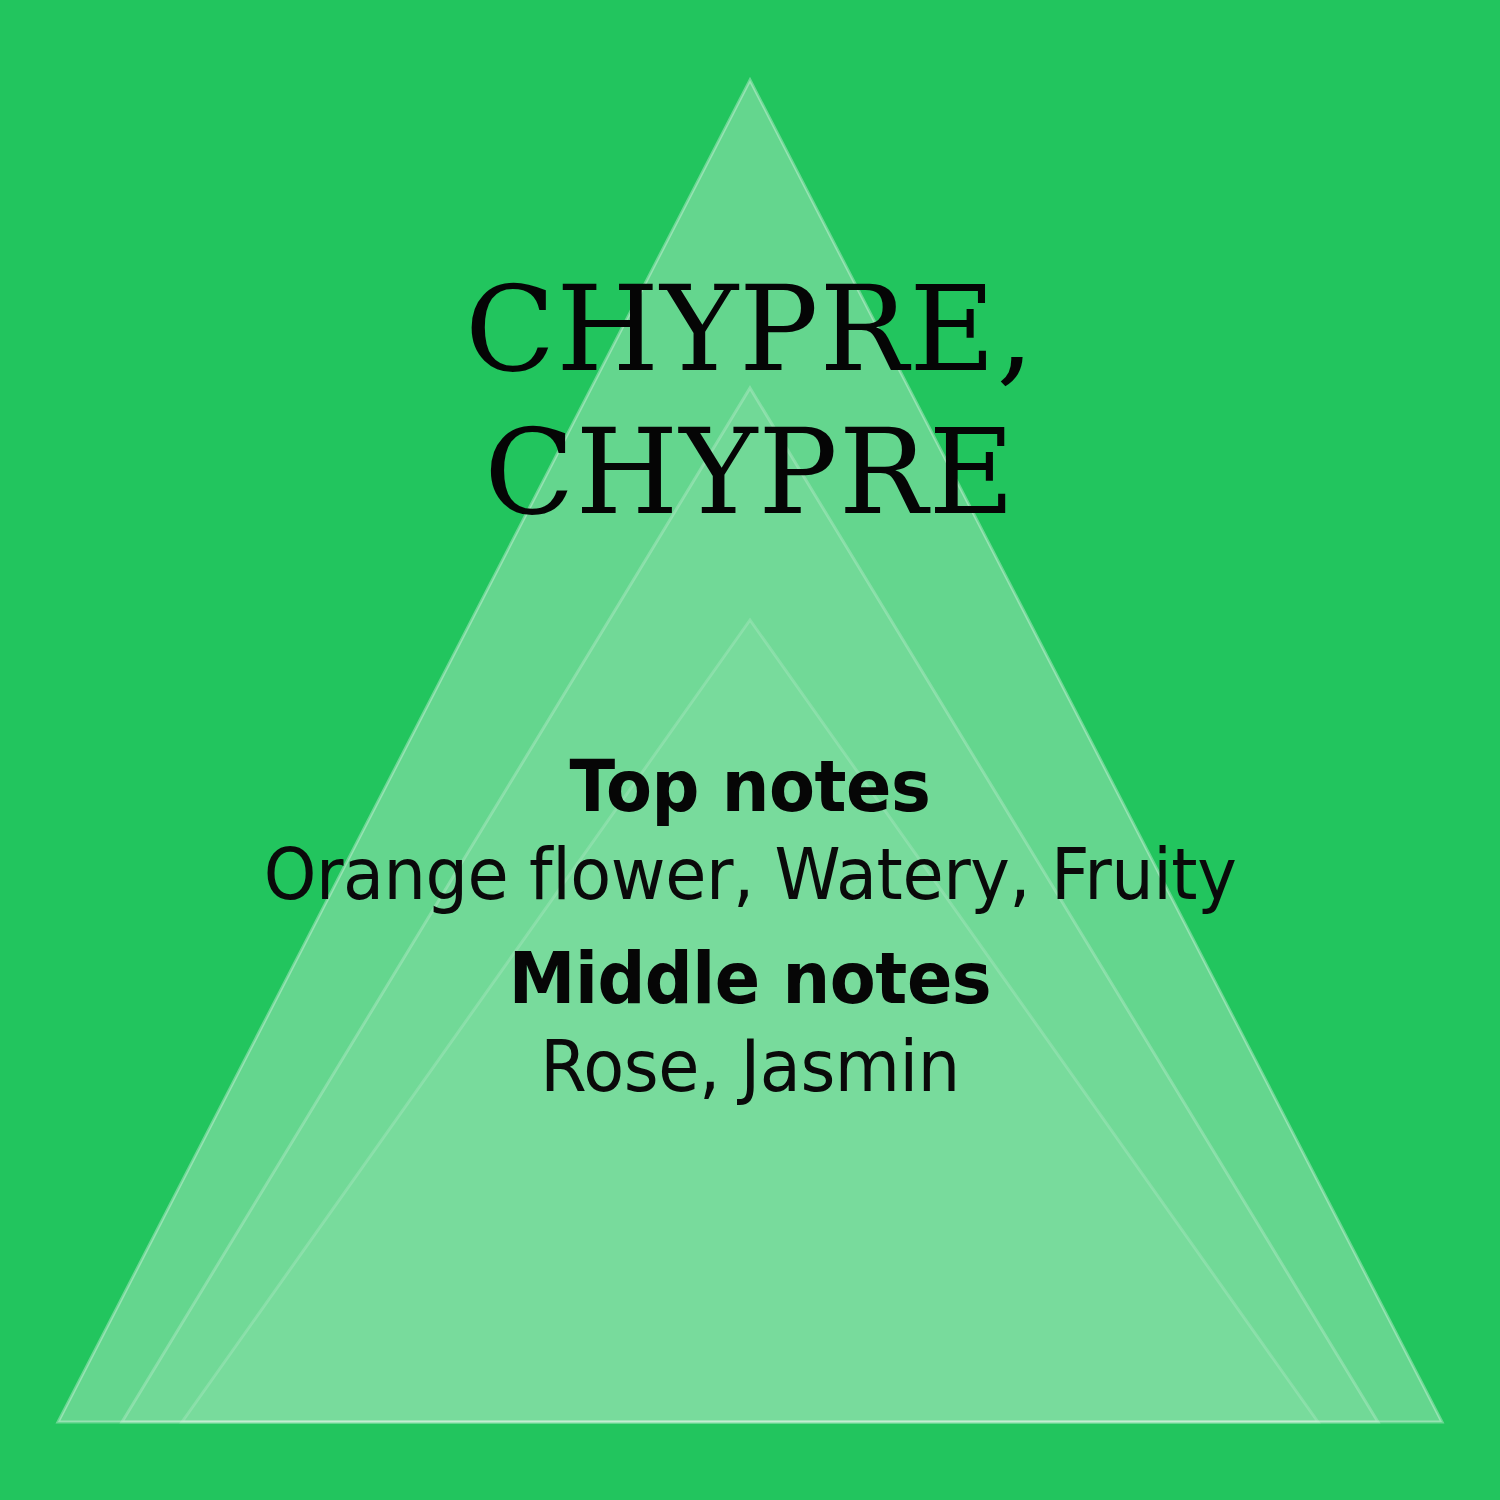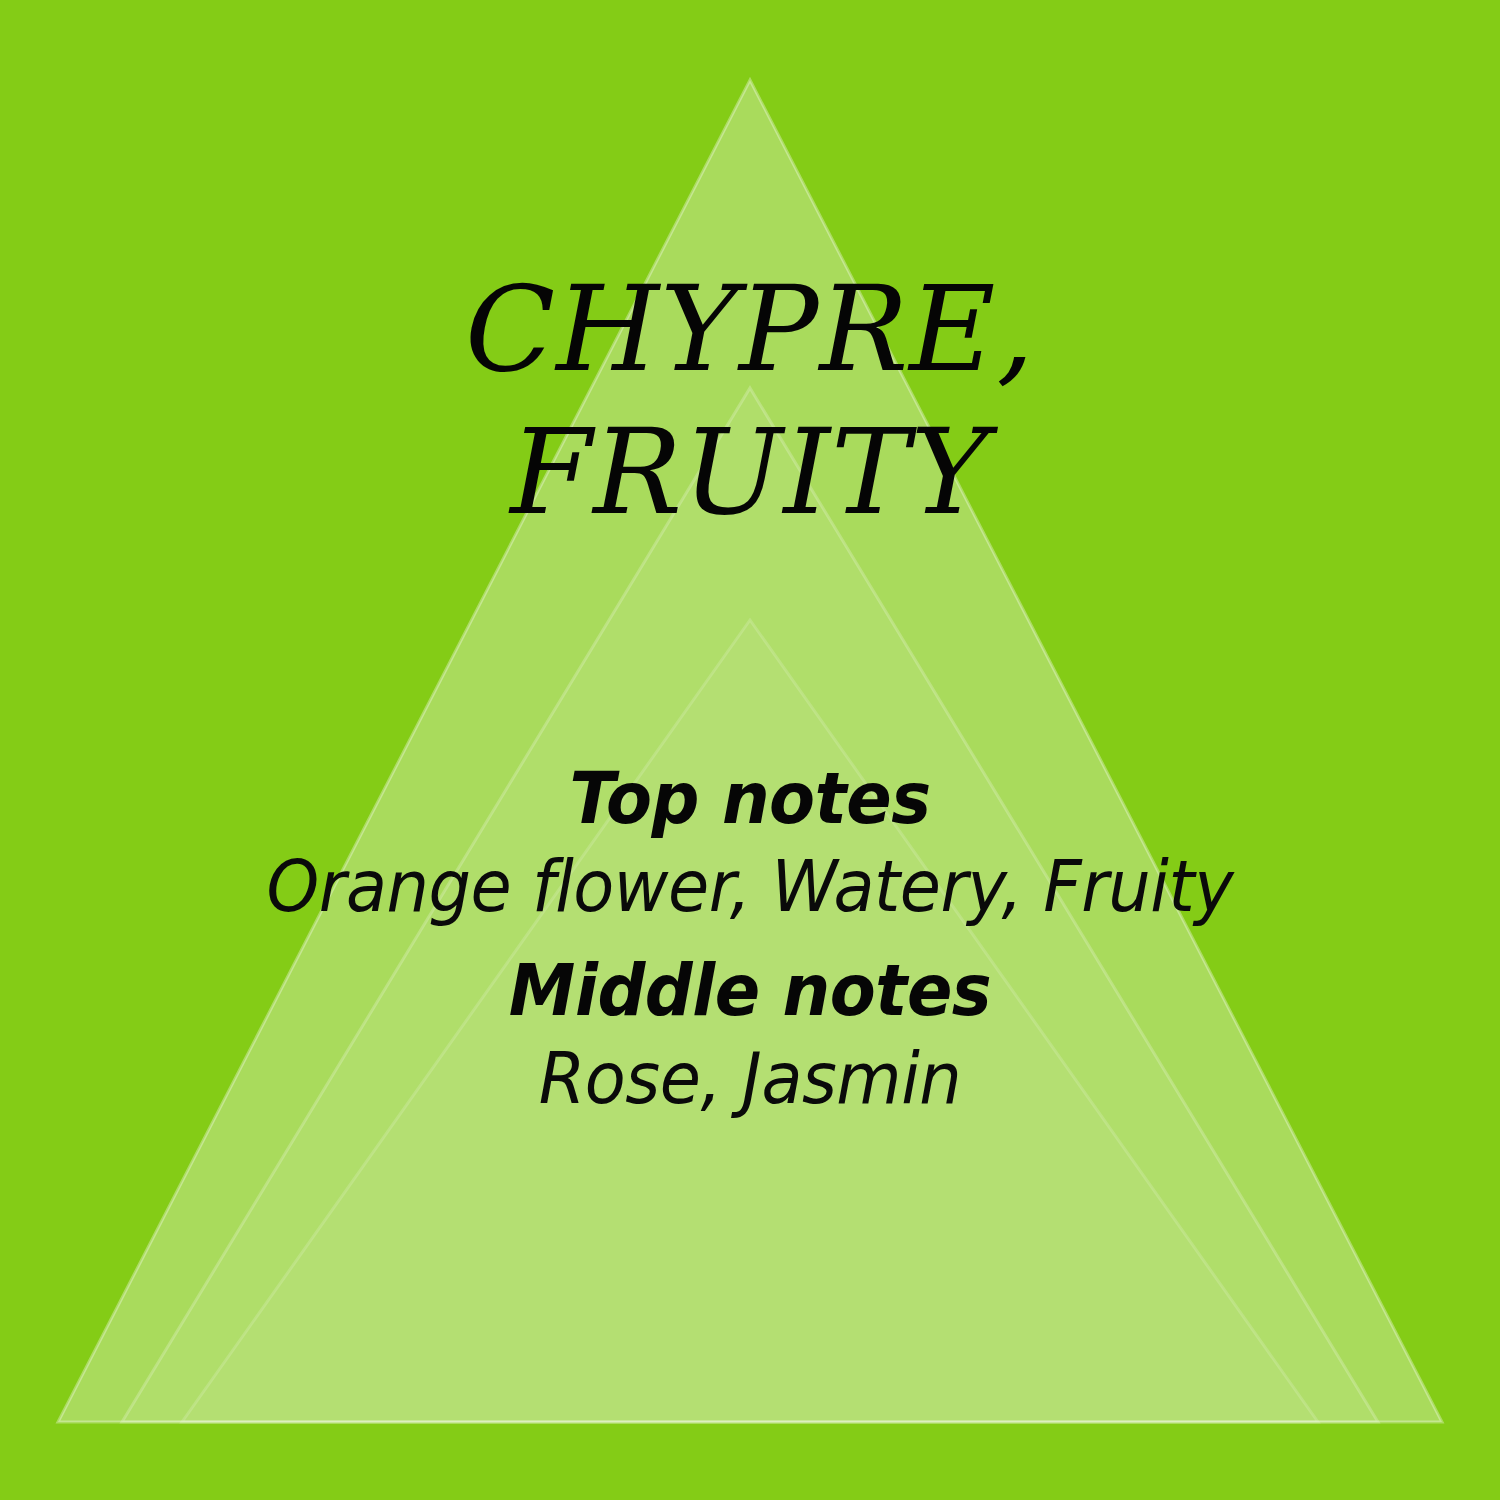--- a/index.html
+++ b/index.html
@@ -9,23 +9,22 @@
   body {
     width: 1500px;
     height: 1500px;
     overflow: hidden;
     font-family: "DejaVu Sans", sans-serif;
   }
   #stage {
     position: relative;
     width: 1500px;
     height: 1500px;
-    background: #84cc16;
+    background: #22c55e;
     overflow: hidden;
-    font-style: italic;
   }
   #tri-layer {
     position: absolute;
     left: 0;
     top: 0;
     width: 1500px;
     height: 1500px;
   }
   #content {
     position: absolute;
@@ -48,21 +47,21 @@
     color: #050505;
   }
   .title .ln { display: block; }
   .notes {
     position: absolute;
     left: 0;
     top: 742px;
     width: 1500px;
     text-align: center;
   }
-  .note-group { margin: 12px 0 16px 0; }
+  .note-group { margin: 0 0 16px 0; }
   .note-group:last-child { margin-bottom: 0; }
   .note-head {
     font-family: "DejaVu Sans", sans-serif;
     font-weight: 700;
     font-size: 72px;
     line-height: 88px;
     color: #060606;
     letter-spacing: -0.5px;
     transform: scaleX(0.93);
   }
@@ -84,21 +83,21 @@
   <svg id="tri-layer" viewBox="0 0 1500 1500" xmlns="http://www.w3.org/2000/svg">
     <polygon points="750,80 1442,1422 58,1422" fill="#ffffff" fill-opacity="0.30" stroke="#ffffff" stroke-opacity="0.33" stroke-width="3"></polygon>
     <polygon points="750,388 1378,1422 122,1422" fill="#ffffff" fill-opacity="0.085" stroke="#ffffff" stroke-opacity="0.22" stroke-width="3"></polygon>
     <polygon points="750,620 1318,1422 182,1422" fill="#ffffff" fill-opacity="0.055" stroke="#ffffff" stroke-opacity="0.16" stroke-width="3"></polygon>
   </svg>
 
   <div id="content">
 
     <div class="title">
       <span class="ln">CHYPRE,</span>
-      <span class="ln">FRUITY</span>
+      <span class="ln">CHYPRE</span>
     </div>
 
     <div class="notes">
 
       <div class="note-group">
         <div class="note-head">Top notes</div>
         <div class="note-body">Orange flower, Watery, Fruity</div>
       </div>
 
       <div class="note-group">

